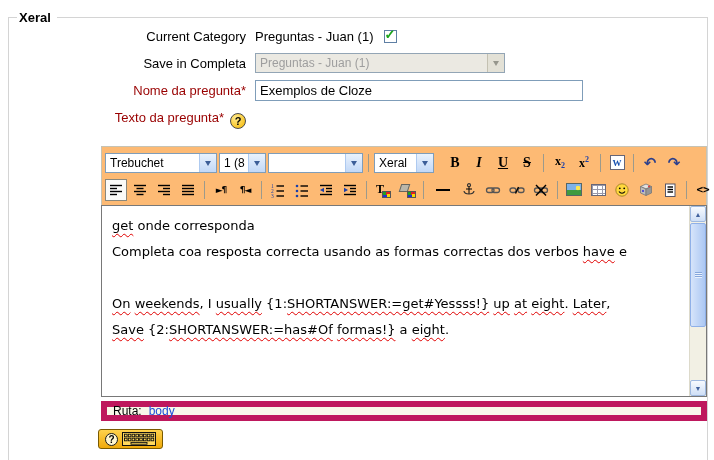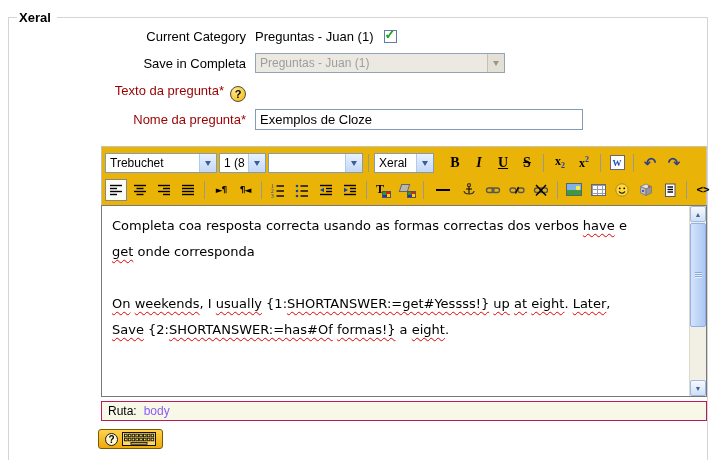--- a/index.html
+++ b/index.html
@@ -38,21 +38,21 @@
               font-family:"Liberation Sans",sans-serif; }
 
   
   .helpicon { display:inline-flex; width:16px; height:16px; border-radius:50%; margin-left:6px;
               background:radial-gradient(circle at 35% 30%, #FFE98C, #F5B800); border:1px solid #4A4A4A;
               align-items:center; justify-content:center; font-size:11px; font-weight:bold; color:#000;
               vertical-align:-3px; }
 
   
   .editor { margin:16px 0 0 92px; width:606px; }
-  .toolbars { background:#eab308; border:1px solid #C6C3B4; border-bottom:none; padding:2px 3px; }
+  .toolbars { background:#fdba74; border:1px solid #C6C3B4; border-bottom:none; padding:2px 3px; }
   .tbrow { display:flex; align-items:center; gap:2px; height:27px; }
   .sep { width:1px; height:18px; background:#9C9A8C; margin:0 3px; flex:none; }
   .tbtn { width:22px; height:22px; flex:none; display:flex; align-items:center; justify-content:center;
           background:transparent; border:1px solid transparent; cursor:default; font-family:"Liberation Serif",serif; }
   .tbtn.pressed { background:#FBFBF8; border:1px solid #8A887C; }
   .tbtn.wide { width:27px; }
   .glyphB { font-weight:bold; font-size:14px; }
   .glyphI { font-style:italic; font-size:14px; font-weight:bold; }
   .glyphU { font-size:14px; text-decoration:underline; font-weight:bold; }
   .glyphS { font-size:14px; text-decoration:line-through; font-weight:bold; }
@@ -90,23 +90,23 @@
   .scrollbar { position:absolute; right:0; top:0; bottom:0; width:17px; background:#F2F0E4; border-left:1px solid #DDDACB; }
   .sbbtn { position:absolute; left:0; width:16px; height:16px; display:flex; align-items:center; justify-content:center;
            background:linear-gradient(#F7FAFE,#CFDFF6); border:1px solid #9FB9E0; border-radius:2px;
            color:#41629E; font-size:7px; }
   .sbbtn.up { top:0; } .sbbtn.down { bottom:0; }
   .sbthumb { position:absolute; left:0; top:17px; width:16px; height:104px; border:1px solid #8FB0E8; border-radius:2px;
              background:linear-gradient(90deg,#D6E4FA,#ABC7F3); }
   .sbthumb i { position:absolute; left:4px; top:48px; width:7px; height:6px;
                background:repeating-linear-gradient(#86A7DC 0 1px, #E9F1FD 1px 2px); }
 
-  .statusbar { margin-top:4px; width:606px; height:20px; border:1px solid #be185d; background:#F8F8E9;
+  .statusbar { margin-top:4px; width:606px; height:20px; border:6px solid #be185d; background:#F8F8E9;
                font-size:12px; display:flex; align-items:center; padding:0 6px; }
-  .statusbar .pathlink { color:#8b5cf6; margin-left:7px; }
+  .statusbar .pathlink { color:#1d4ed8; margin-left:7px; }
 
   .kbdbtn { margin:8px 0 0 89px; display:inline-flex; align-items:center; gap:4px; padding:2px 6px;
             background:linear-gradient(#FFD24D,#EFA90A); border:1px solid #7A5A00; border-radius:3px; }
   .kbdbtn .q { display:inline-flex; width:13px; height:13px; border-radius:50%; border:1px solid #1A1A1A;
                background:#FFF6CF; align-items:center; justify-content:center; font-size:10px; font-weight:bold; }
 </style>
 </head>
 <body>
 
 <div id="page">
@@ -126,29 +126,29 @@
       <div class="frow">
         <div class="flabel">Save in Completa</div>
         <div class="xpsel disabled" style="width:250px">
           <span class="txt">Preguntas - Juan (1)</span>
           <span class="arrow">
               <i></i>
             </span>
         </div>
       </div>
 
+      <div class="frow">
+        <div class="flabel req">Nome da pregunta*</div>
+        <input class="txtinput" type="text" value="Exemplos de Cloze" style="">
+      </div>
+
       <div class="frow" style="margin-top:7px">
         <div class="flabel req">
           <span>Texto da pregunta*</span><span class="helpicon">?</span>
         </div>
-      </div>
-
-      <div class="frow">
-        <div class="flabel req">Nome da pregunta*</div>
-        <input class="txtinput" type="text" value="Exemplos de Cloze" style="">
       </div>
     </div>
 
     <div class="editor">
       <div class="toolbars">
 
         <div class="tbrow">
           <div class="xpsel" style="width:112px">
             <span class="txt">Trebuchet</span>
             <span class="arrow">
@@ -364,22 +364,22 @@
           <div class="sep"></div>
           <div class="tbtn">
               <span class="htmlglyph">&lt;&gt;</span>
             </div>
 
         </div>
       </div>
 
       <div class="contentwrap">
         <div class="content">
+            <div class="eline"><span class="miss">get</span><span> onde corresponda</span></div>
             <div class="eline"><span>Completa coa resposta correcta usando as formas correctas dos verbos </span><span class="miss">have</span><span> e</span></div>
-            <div class="eline"><span class="miss">get</span><span> onde corresponda</span></div>
             <div class="eline">&nbsp;</div>
             <div class="eline"><span class="miss">On</span><span> </span><span class="miss">weekends</span><span>, I </span><span class="miss">usually</span><span> {1:</span><span class="miss">SHORTANSWER:=get#Yessss!}</span><span> </span><span class="miss">up</span><span> </span><span class="miss">at</span><span> </span><span class="miss">eight</span><span>. </span><span class="miss">Later</span><span>,</span></div>
             <div class="eline"><span class="miss">Save</span><span> {2:</span><span class="miss">SHORTANSWER:=has#Of</span><span> </span><span class="miss">formas!}</span><span> a </span><span class="miss">eight</span><span>.</span></div>
           </div>
         <div class="scrollbar">
           <div class="sbbtn up">
               <span>▲</span>
             </div>
           <div class="sbthumb">
               <i></i>

